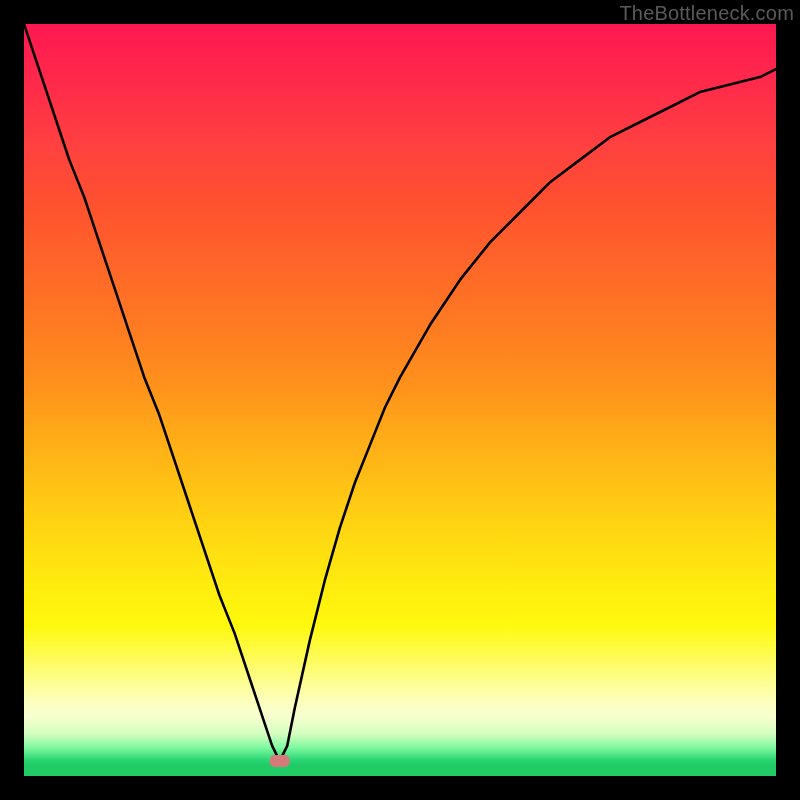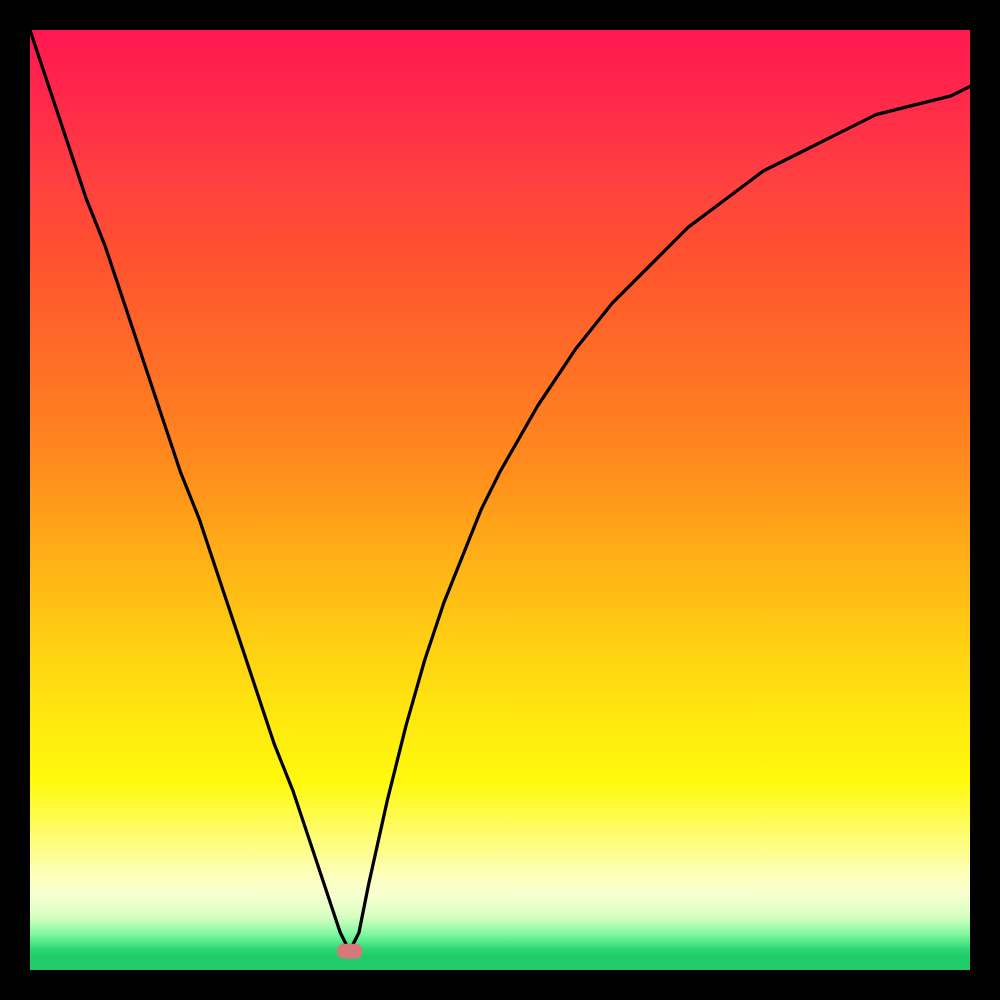--- a/index.html
+++ b/index.html
@@ -72,13 +72,14 @@
 </head>
 <body>
 
 <div class="frame">
   <div class="plot-area">
     <svg class="plot-svg" viewBox="0 0 752 752" preserveAspectRatio="none">
       <path id="curve-path" fill="none" stroke="#000" stroke-width="2.6" stroke-linejoin="round" stroke-linecap="round" d="M0.00 0.00 L15.04 45.12 L30.08 90.24 L45.12 135.36 L60.16 172.96 L75.20 218.08 L90.24 263.20 L105.28 308.32 L120.32 353.44 L135.36 391.04 L150.40 436.16 L165.44 481.28 L180.48 526.40 L195.52 571.52 L210.56 609.12 L225.60 654.24 L240.64 699.36 L248.16 721.92 L255.68 736.96 L263.20 721.92 L270.72 684.32 L285.76 616.64 L300.80 556.48 L315.84 503.84 L330.88 458.72 L345.92 421.12 L360.96 383.52 L376.00 353.44 L406.08 300.80 L436.16 255.68 L466.24 218.08 L496.32 188.00 L526.40 157.92 L556.48 135.36 L586.56 112.80 L616.64 97.76 L646.72 82.72 L676.80 67.68 L706.88 60.16 L736.96 52.64 L752.00 45.12"></path>
       <rect id="marker-rect" rx="5" ry="5" width="20" height="12" fill="#d47a7a" x="245.68" y="730.96"></rect>
     </svg>
   </div>
+  <div class="watermark">TheBottleneck.com</div>
 </div>
 
 </body></html>

